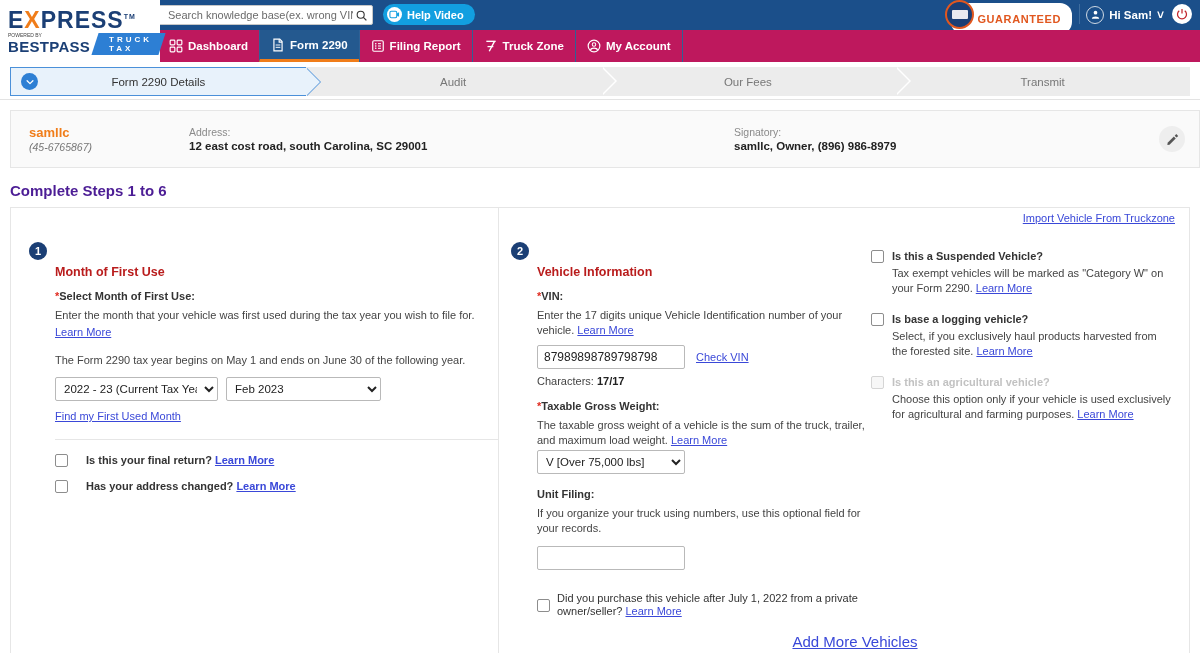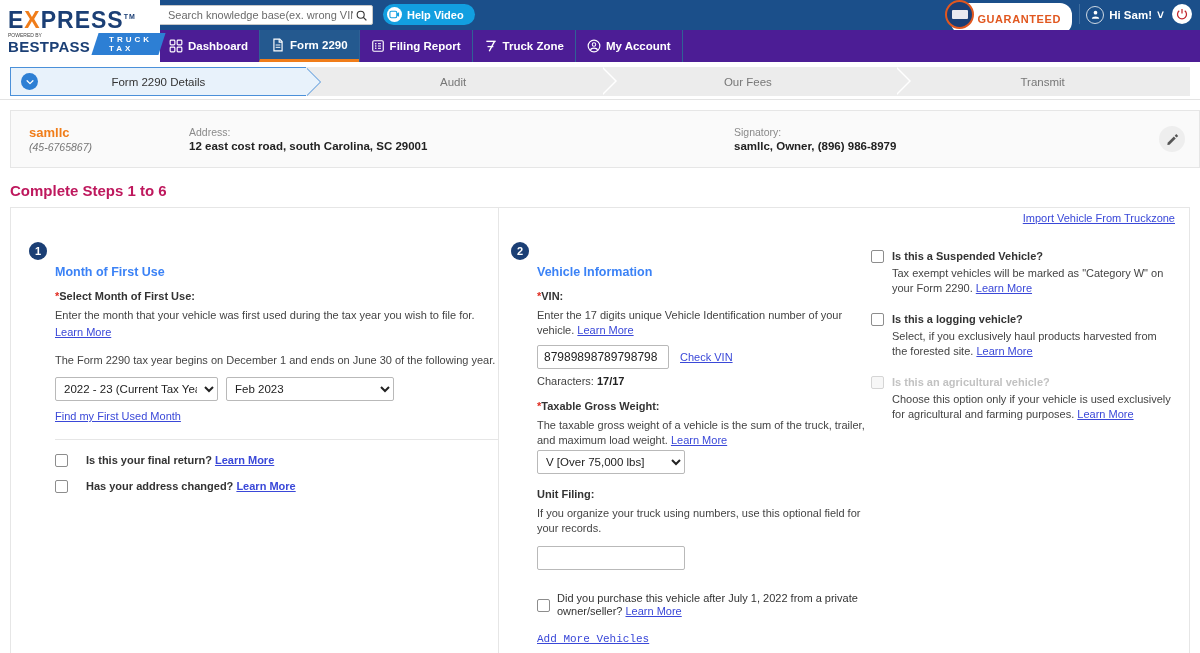--- a/index.html
+++ b/index.html
@@ -83,21 +83,21 @@
     width:18px; height:18px; border-radius:50%; border:1.5px solid #cfd9e4;
     display:flex; align-items:center; justify-content:center;
   }
   .power-btn {
     position:absolute; right:8px; top:4px; width:20px; height:20px;
     border-radius:50%; background:#fff; display:flex; align-items:center;
     justify-content:center; cursor:pointer;
   }
 
   
-  .navbar { position:relative; height:32px; background:#4c1d95; }
+  .navbar { position:relative; height:32px; background:#be185d; }
   .nav-items { position:absolute; left:158px; top:0; display:flex; height:32px; }
   .nav-item {
     display:flex; align-items:center; gap:5px; padding:0 11px; height:32px;
     color:#fff; font-size:11.5px; font-weight:bold; cursor:pointer;
     border-left:1px solid #2f6195; border-right:1px solid #2f6195;
     margin-right:-1px;
   }
   .nav-item.active { background:#24598f; border-bottom:3px solid #f07d1a; }
   .nav-item:first-child { border-left:0; }
   .nav-ico { width:14px; height:14px; flex:0 0 14px; }
@@ -146,48 +146,48 @@
   .biz-label { color:#8a8a8a; font-size:10.5px; margin-bottom:2px; }
   .biz-val { color:#222; font-size:11.5px; font-weight:bold; }
   .biz-col.addr { width:545px; }
   .edit-btn {
     position:absolute; right:14px; top:15px; width:26px; height:26px;
     border-radius:50%; background:#eeeeee; display:flex; align-items:center;
     justify-content:center; cursor:pointer;
   }
 
   
-  .page-title { margin:14px 0 8px 10px; font-size:15px; font-weight:bold; color:#be185d; }
+  .page-title { margin:14px 0 8px 10px; font-size:15px; font-weight:bold; color:#4c1d95; }
   .panel { margin:0 10px; border:1px solid #e6e6e6; background:#fff; }
   .panel-row { display:flex; }
   .col-left { width:488px; padding:14px 0 12px 18px; border-right:1px solid #e6e6e6; }
   .col-right { flex:1; padding:14px 14px 12px 12px; position:relative; }
 
   .step-head { display:flex; align-items:center; gap:8px; }
   .step-num {
     width:18px; height:18px; border-radius:50%; background:#1b3f75; color:#fff;
     font-size:11px; font-weight:bold; display:flex; align-items:center;
     justify-content:center; flex:0 0 18px;
   }
-  .step-title { font-size:12.5px; font-weight:bold; color:#3b82f6;margin-top:43px; }
+  .step-title { font-size:12.5px; font-weight:bold; color:#b91c1c;margin-top:43px; }
 
   .indent { padding-left:26px; }
   .req-label { font-size:11px; font-weight:bold; color:#333; margin:11px 0 6px 0; }
   .req-label .star { color:#e02b20; }
   .help-text { font-size:11px; color:#444; line-height:15px; margin-bottom:2px; }
   .lnk { color:#3a48d8; text-decoration:underline; cursor:pointer; }
 
   select.sel {
     height:24px; border:1px solid #b9b9b9; border-radius:2px; background:#fff;
     font-family:"Liberation Sans", sans-serif; font-size:11.5px; color:#222;
     padding:0 4px; outline:none;
   }
   .sel-row { display:flex; gap:8px; margin-top:9px; }
   .sel-year { width:163px; }
-  .sel-month { width:168px; }
+  .sel-month { width:155px; }
 
   .find-link { display:block; margin-top:9px; font-size:11px; }
   .hr { border:0; border-top:1px solid #e6e6e6; margin:17px 0 0 0; }
 
   .chk-row { display:flex; align-items:flex-start; gap:18px; margin-top:14px; }
   .chk {
     width:13px; height:13px; flex:0 0 13px; border:1px solid #8d8d8d; border-radius:2px;
     background:#fff; cursor:pointer; margin-top:0px;
   }
   .chk.disabled { border-color:#d5d5d5; background:#f7f7f7; cursor:default; }
@@ -207,21 +207,21 @@
 
   .right-checks { position:absolute; left:372px; top:42px; width:300px; }
   .rc-block { margin-bottom:17px; }
   .rc-head { display:flex; align-items:flex-start; gap:8px; }
   .rc-title { font-size:11px; font-weight:bold; color:#333; line-height:13px; }
   .rc-title.disabled { color:#c2c2c2; }
   .rc-desc { font-size:11px; color:#444; line-height:15px; margin:3px 0 0 21px; }
 
   .purchase-row { display:flex; align-items:center; gap:7px; margin-top:22px; }
   .purchase-row .chk-label { font-weight:normal; }
-  .add-more { text-align:left; margin-top:15px; font-size:11px; padding-right:4px;font-family:Liberation Mono, monospace; }
+  .add-more { text-align:center; margin-top:15px; font-size:15px; padding-right:4px; }
 
   .step3 { display:flex; align-items:center; padding:13px 0 0 18px; }
   .step3-text { font-size:12.5px; font-weight:bold; color:#2b2b2b; margin-left:8px; }
   .radio-group { display:flex; align-items:center; gap:14px; margin-left:26px; }
   .radio-item { display:flex; align-items:center; gap:5px; cursor:pointer; }
   .radio {
     width:13px; height:13px; border-radius:50%; border:2px solid #333; background:#fff;
     display:flex; align-items:center; justify-content:center;
   }
   .radio.checked { border-color:#1b3f75; }
@@ -405,21 +405,21 @@
       </div>
 
       <div class="indent">
         <div class="req-label">
           <span class="star">*</span><span>Select Month of First Use:</span>
         </div>
 
         <div class="help-text">Enter the month that your vehicle was first used during the tax year you wish to file for.</div>
         <a class="lnk" style="font-size:11px;">Learn More</a>
 
-        <div class="help-text" style="margin-top:14px;">The Form 2290 tax year begins on December 1 and ends on June 30 of the following year.</div>
+        <div class="help-text" style="margin-top:14px;">The Form 2290 tax year begins on May 1 and ends on June 30 of the following year.</div>
 
         <div class="sel-row">
           <select class="sel sel-year">
             <option>2022 - 23 (Current Tax Year)</option>
           </select>
           <select class="sel sel-month">
             <option>Feb 2023</option>
           </select>
         </div>
 
@@ -457,21 +457,21 @@
       <div class="indent" style="width:360px;">
         <div class="req-label">
           <span class="star">*</span><span>VIN:</span>
         </div>
         <div class="help-text">
           <span>Enter the 17 digits unique Vehicle Identification number of your vehicle.</span>
           <a class="lnk">Learn More</a>
         </div>
 
         <div class="vin-row">
-          <input class="txt-in" style="width: 132px;" type="text" value="87989898789798798">
+          <input class="txt-in" style="width: 148px;" type="text" value="87989898789798798">
           <a class="lnk" style="font-size:11px;">Check VIN</a>
         </div>
         <div class="chars">
           <span>Characters:</span>
           <b>17/17</b>
         </div>
 
         <div class="req-label" style="margin-top:13px;">
           <span class="star">*</span><span>Taxable Gross Weight:</span>
         </div>
@@ -509,21 +509,21 @@
           </div>
           <div class="rc-desc">
             <span>Tax exempt vehicles will be marked as "Category W" on your Form 2290.</span>
             <a class="lnk">Learn More</a>
           </div>
         </div>
 
         <div class="rc-block">
           <div class="rc-head">
             <span class="chk"></span>
-            <span class="rc-title">Is this a logging vehicle?</span>
+            <span class="rc-title">Is base a logging vehicle?</span>
           </div>
           <div class="rc-desc">
             <span>Select, if you exclusively haul products harvested from the forested site.</span>
             <a class="lnk">Learn More</a>
           </div>
         </div>
 
         <div class="rc-block">
           <div class="rc-head">
             <span class="chk disabled"></span>

